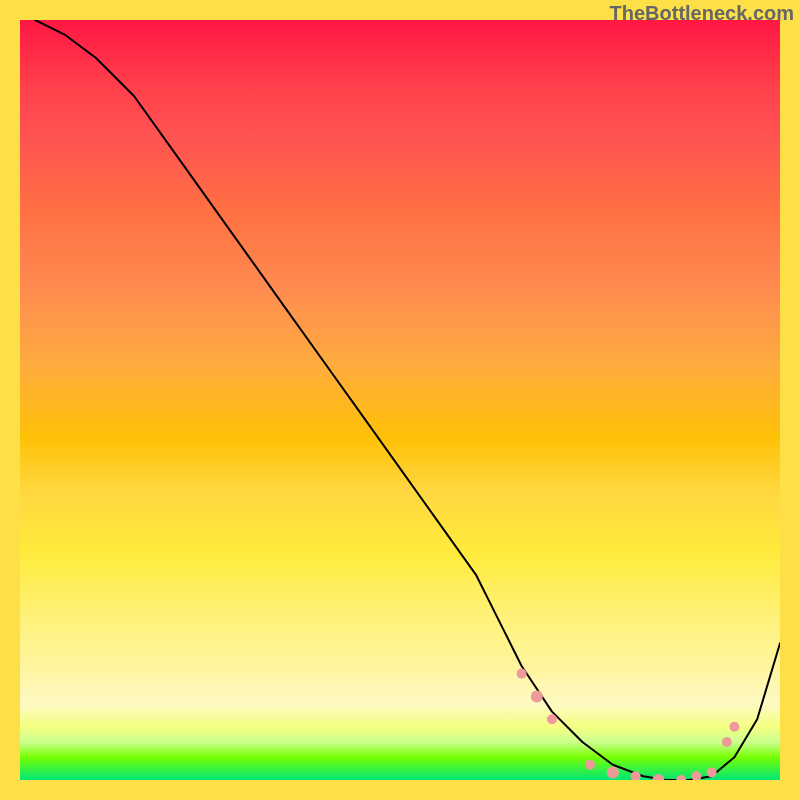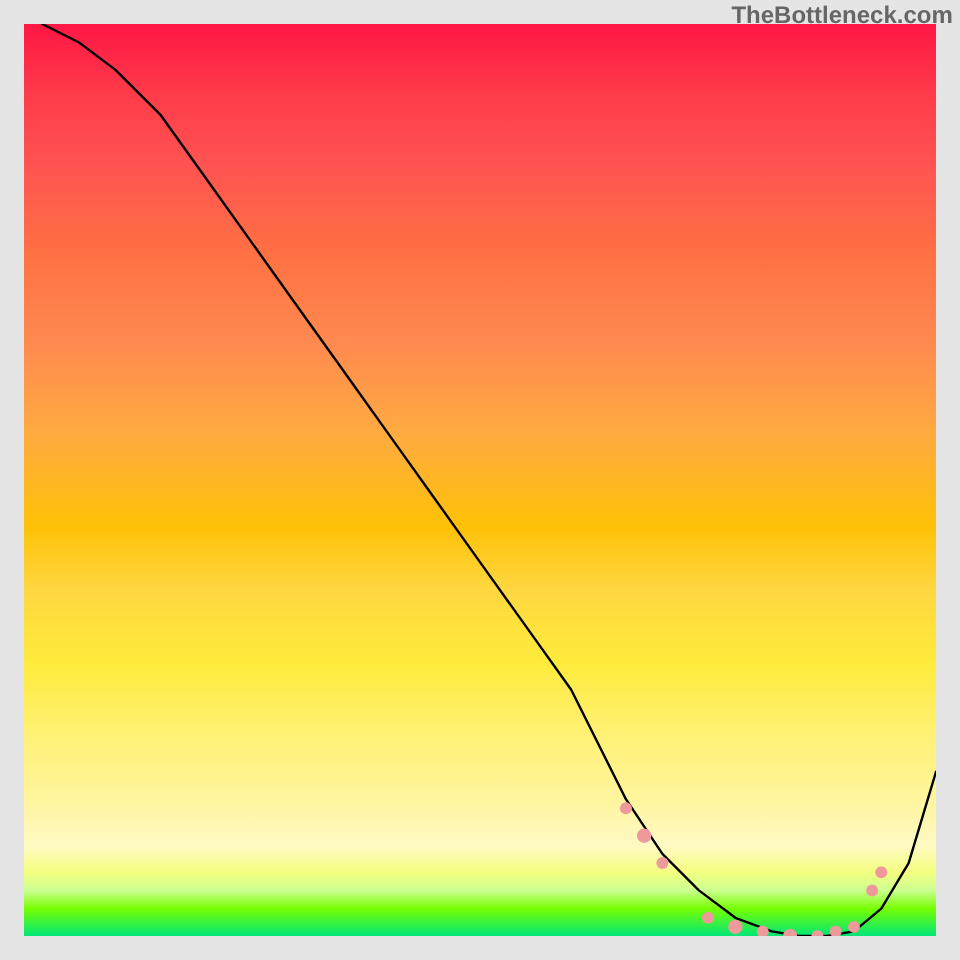--- a/index.html
+++ b/index.html
@@ -1,21 +1,21 @@
 <!DOCTYPE html>
 <html><head>
 <meta charset="utf-8">
 <style>
   * { margin: 0; padding: 0; box-sizing: border-box; }
   html, body { width: 800px; height: 800px; overflow: hidden; background: #000; }
   .chart-container {
     position: relative;
     width: 800px;
     height: 800px;
-    background: #e5e5e5;
+    background: #fde047;
   }
   .plot-area {
     position: absolute;
     left: 20px;
     top: 20px;
     width: 760px;
     height: 760px;
     background: linear-gradient(to bottom,
       #ff1744 0%,
       #ff3d4a 8%,

